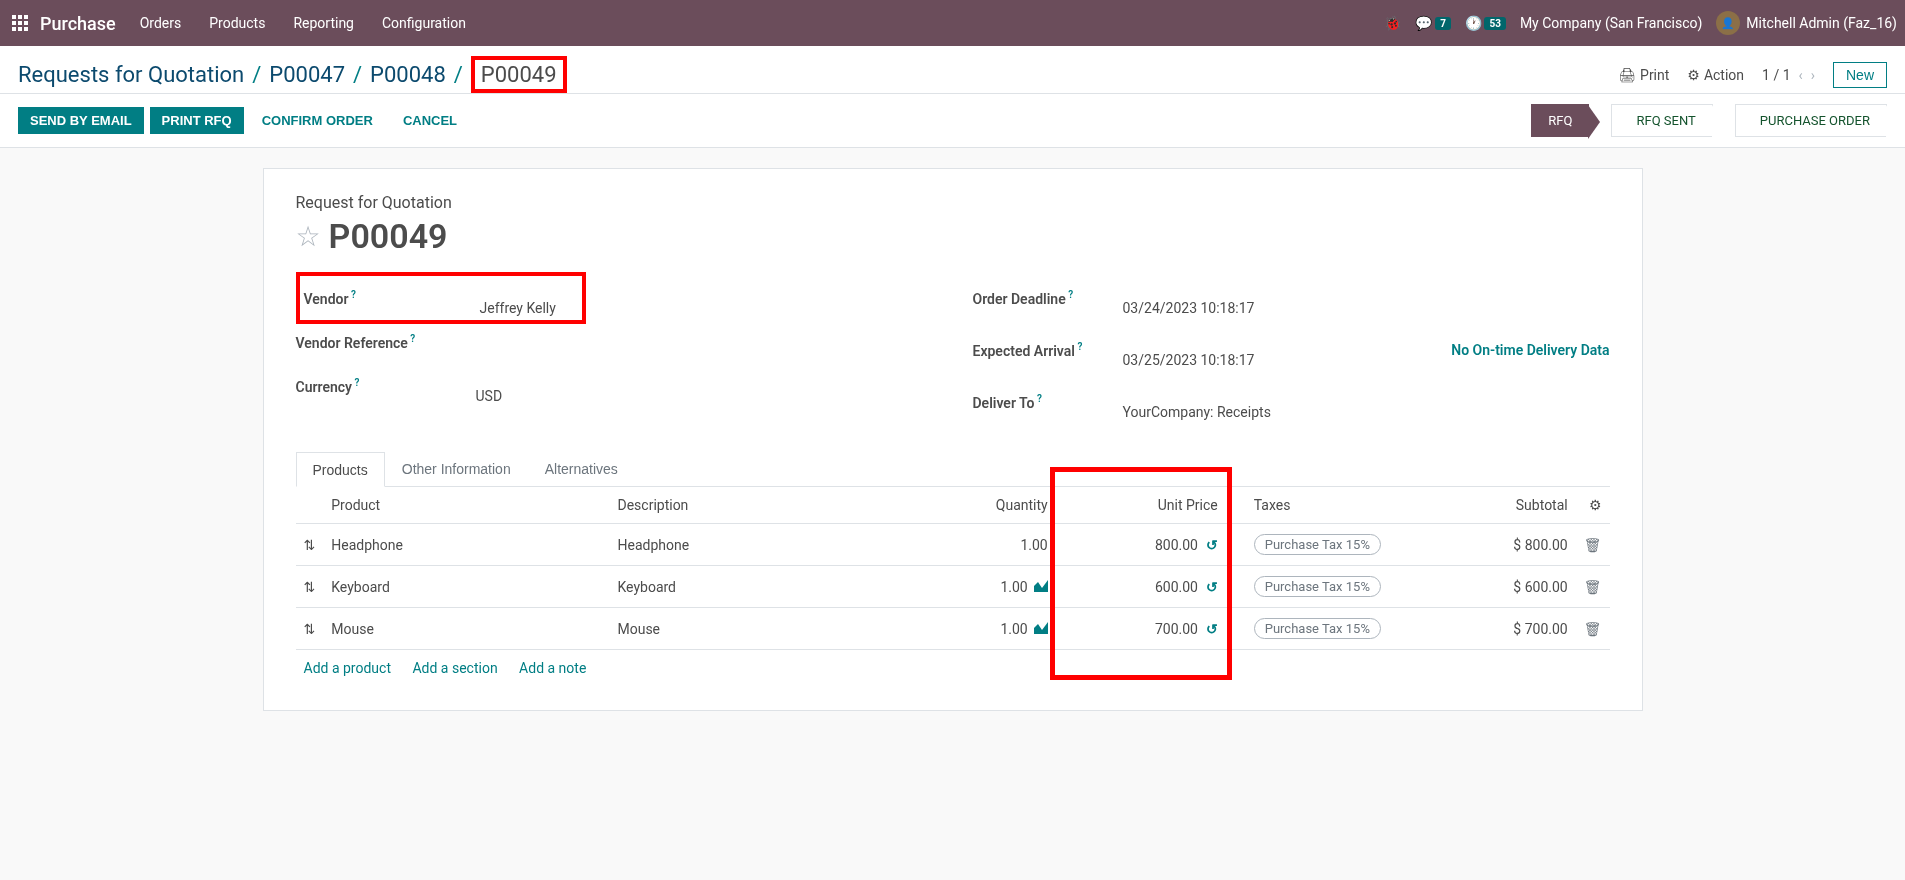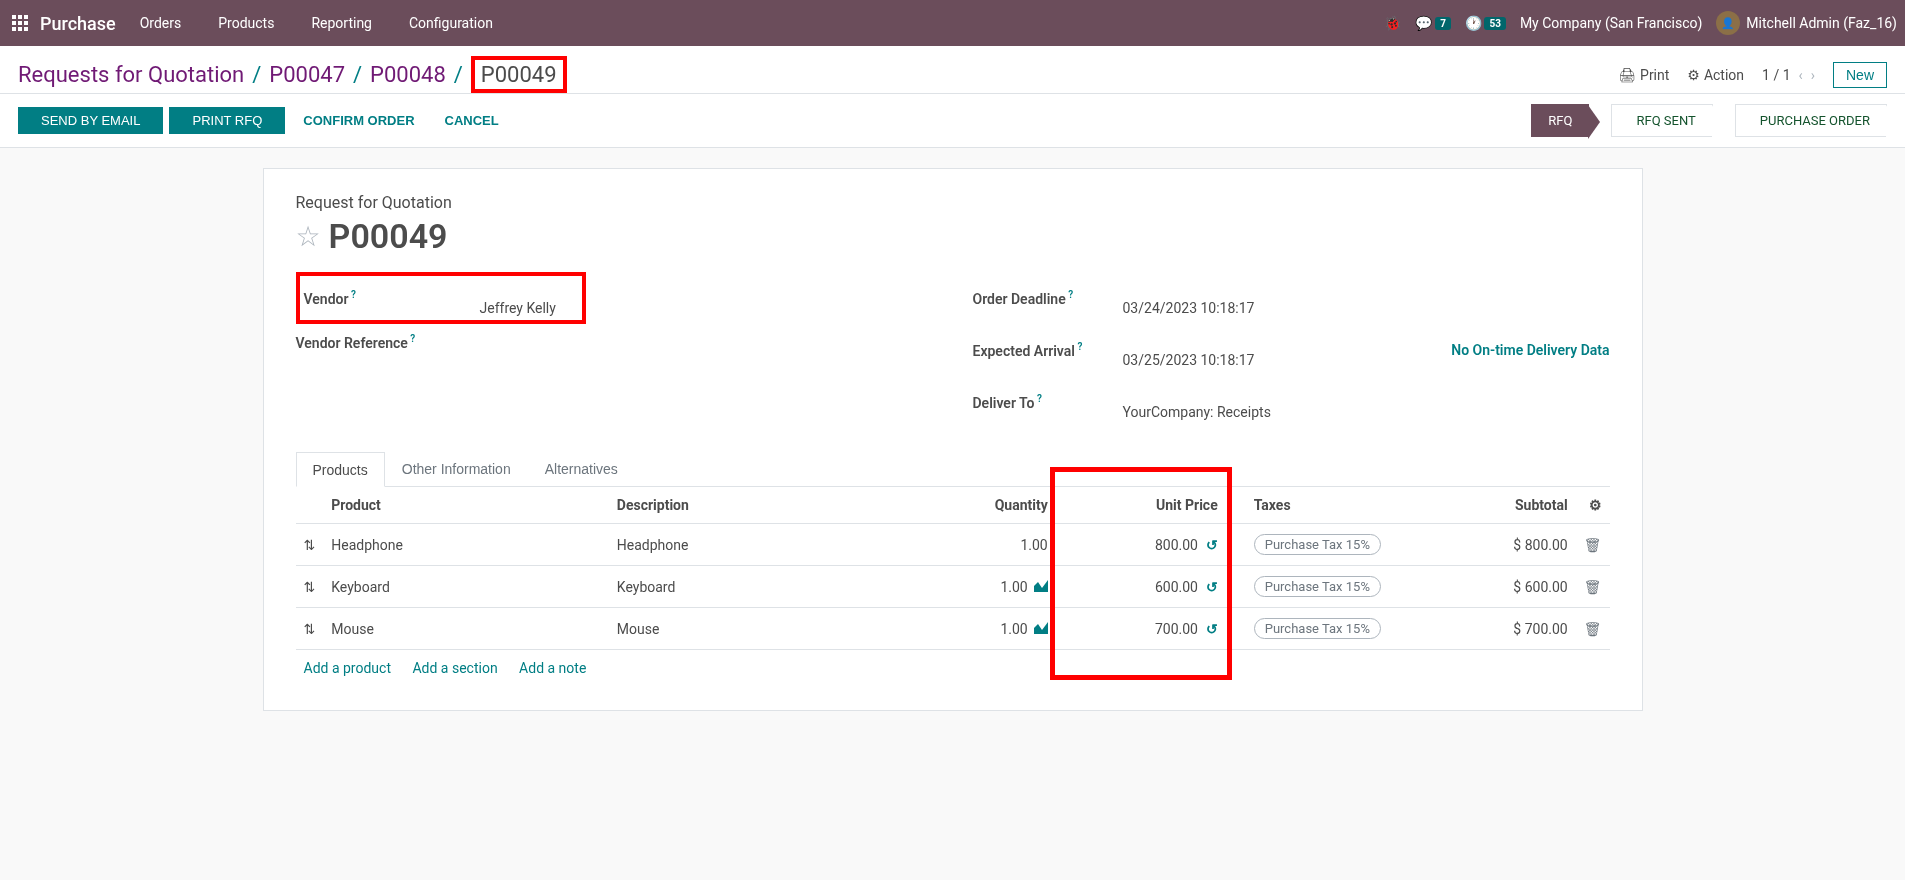--- a/index.html
+++ b/index.html
@@ -3,44 +3,44 @@
 <meta charset="utf-8">
 <style>
   * { box-sizing: border-box; margin: 0; padding: 0; }
   body { font-family: -apple-system, BlinkMacSystemFont, "Segoe UI", Roboto, sans-serif; background: #f9f9f9; color: #374151; font-size: 14px; }
   
   
   .navbar { background: #6b4d5b; height: 46px; display: flex; align-items: center; padding: 0 8px; color: #fff; }
   .nav-apps { width: 24px; height: 24px; display: flex; align-items: center; justify-content: center; margin-right: 8px; }
   .apps-icon { display: inline-block; }
   .nav-brand { font-size: 18px; font-weight: 500; margin-right: 24px; }
-  .nav-menu { display: flex; gap: 37px; flex: 1; }
+  .nav-menu { display: flex; gap: 28px; flex: 1; }
   .nav-menu a { color: #fff; text-decoration: none; font-size: 14px; }
   .nav-right { display: flex; align-items: center; gap: 14px; }
   .nav-icon-btn { display: flex; align-items: center; gap: 2px; position: relative; }
   .badge { background: #01666b; color: #fff; font-size: 10px; padding: 1px 5px; border-radius: 3px; font-weight: bold; }
   .nav-company { font-size: 14px; }
   .nav-user { display: flex; align-items: center; gap: 6px; font-size: 14px; }
   .avatar { width: 24px; height: 24px; border-radius: 50%; background: #8b6f47; display:inline-flex; align-items:center; justify-content:center; font-size:11px; }
 
   
   .control-bar { background: #fff; padding: 10px 18px 0 18px; display: flex; align-items: center; border-bottom: 1px solid #dee2e6; }
   .breadcrumb { display: flex; align-items: center; gap: 8px; font-size: 22px; }
-  .breadcrumb a { color: #701a75; text-decoration: none; }
+  .breadcrumb a { color: #0c4a6e; text-decoration: none; }
   .breadcrumb .sep { color: #017e84; }
   .breadcrumb .current { color: #4c4c4c; }
   .control-right { margin-left: auto; display: flex; align-items: center; gap: 18px; }
   .ctrl-btn { display: flex; align-items: center; gap: 4px; color: #4c4c4c; font-size: 14px; }
   .pager { display: flex; align-items: center; gap: 8px; color: #4c4c4c; font-size: 14px; }
   .pager .chev { color: #adb5bd; }
   .new-btn { border: 1px solid #017e84; color: #017e84; padding: 4px 12px; background: #fff; font-size: 14px; }
 
   
   .action-bar { background: #fff; padding: 10px 18px 10px 18px; display: flex; align-items: center; border-bottom: 1px solid #dee2e6; }
-  .action-btn-primary { background: #017e84; color: #fff; border: none; padding: 6px 23px; font-weight: 400; font-size: 13px; margin-right: 6px; }
+  .action-btn-primary { background: #017e84; color: #fff; border: none; padding: 6px 12px; font-weight: 700; font-size: 13px; margin-right: 6px; }
   .action-btn-secondary { background: none; border: none; color: #017e84; font-weight: 600; font-size: 13px; padding: 6px 12px; margin-right: 6px; }
   .status-bar { margin-left: auto; display: flex; gap: 22px; }
   .status-step { padding: 8px 16px; font-size: 13px; color: #14532d; background: #fff; border: 1px solid #dee2e6; position: relative; }
   .status-step.active { background: #6b4d5b; color: #fff; border-color: #6b4d5b; }
   .status-step.active::after { content: ''; position: absolute; right: -12px; top: 0; border-left: 12px solid #6b4d5b; border-top: 17px solid transparent; border-bottom: 17px solid transparent; z-index: 1; }
   .status-step:not(.active)::after { content: ''; position: absolute; right: -10px; top: 0; border-left: 10px solid #fff; border-top: 17px solid transparent; border-bottom: 17px solid transparent; z-index: 1; }
   .status-step:not(:first-child) { padding-left: 24px; }
 
   
   .sheet-wrapper { padding: 20px 0; }
@@ -64,21 +64,21 @@
   .hl-vendor { padding: 4px 0px 4px 4px; display: flex; align-items: center; width: 290px; }
   .hl-vendor .form-label { width: 176px; }
 
   
   .tabs { display: flex; border-bottom: 1px solid #dee2e6; margin-top: 24px; }
   .tab { padding: 8px 16px; border: 1px solid transparent; color: #6c757d; font-size: 14px; background: none; }
   .tab.active { border: 1px solid #dee2e6; border-bottom: 1px solid #fff; margin-bottom: -1px; color: #4c4c4c; background: #fff; }
 
   
   .prod-table { width: 100%; border-collapse: collapse; margin-top: 0; position: relative; }
-  .prod-table th { text-align: left; padding: 10px 8px; font-size: 14px; font-weight: 700; color: #4c4c4c; border-bottom: 1px solid #dee2e6; }
+  .prod-table th { text-align: left; padding: 10px 8px; font-size: 14px; font-weight: 400; color: #4c4c4c; border-bottom: 1px solid #dee2e6; }
   .prod-table th.r, .prod-table td.r { text-align: right; }
   .prod-table td { padding: 10px 8px; font-size: 14px; color: #4c4c4c; border-bottom: 1px solid #dee2e6; }
   .drag { color: #adb5bd; font-size: 12px; }
   .chart-icon { color: #017e84; margin-left: 6px; }
   .history-icon { color: #017e84; margin-left: 8px; font-weight:bold; }
   .tax-pill { border: 1px solid #adb5bd; border-radius: 12px; padding: 2px 10px; color: #6c757d; font-size: 13px; display:inline-block; }
   .trash { color: #6c757d; }
   .filter-icon { color: #4c4c4c; }
   .add-links { padding: 10px 8px; }
   .add-links a { color: #017e84; margin-right: 18px; font-size: 14px; text-decoration: none; }
@@ -181,20 +181,24 @@
     <div class="form-cols">
 
       <div class="form-col">
         <div class="hl-red hl-vendor">
           <div class="form-label"><span>Vendor</span><span class="help"> ?</span></div>
           <div class="form-value">Jeffrey Kelly</div>
         </div>
         <div class="form-row">
           <div class="form-label"><span>Vendor Reference</span><span class="help"> ?</span></div>
           <div class="form-value"></div>
+        </div>
+        <div class="form-row">
+          <div class="form-label"><span>Currency</span><span class="help"> ?</span></div>
+          <div class="form-value">USD</div>
         </div>
       </div>
 
       <div class="form-col">
         <div class="form-row">
           <div class="form-label" style="width:150px;"><span>Order Deadline</span><span class="help"> ?</span></div>
           <div class="form-value">03/24/2023 10:18:17</div>
         </div>
         <div class="form-row">
           <div class="form-label" style="width:150px;"><span>Expected Arrival</span><span class="help"> ?</span></div>

